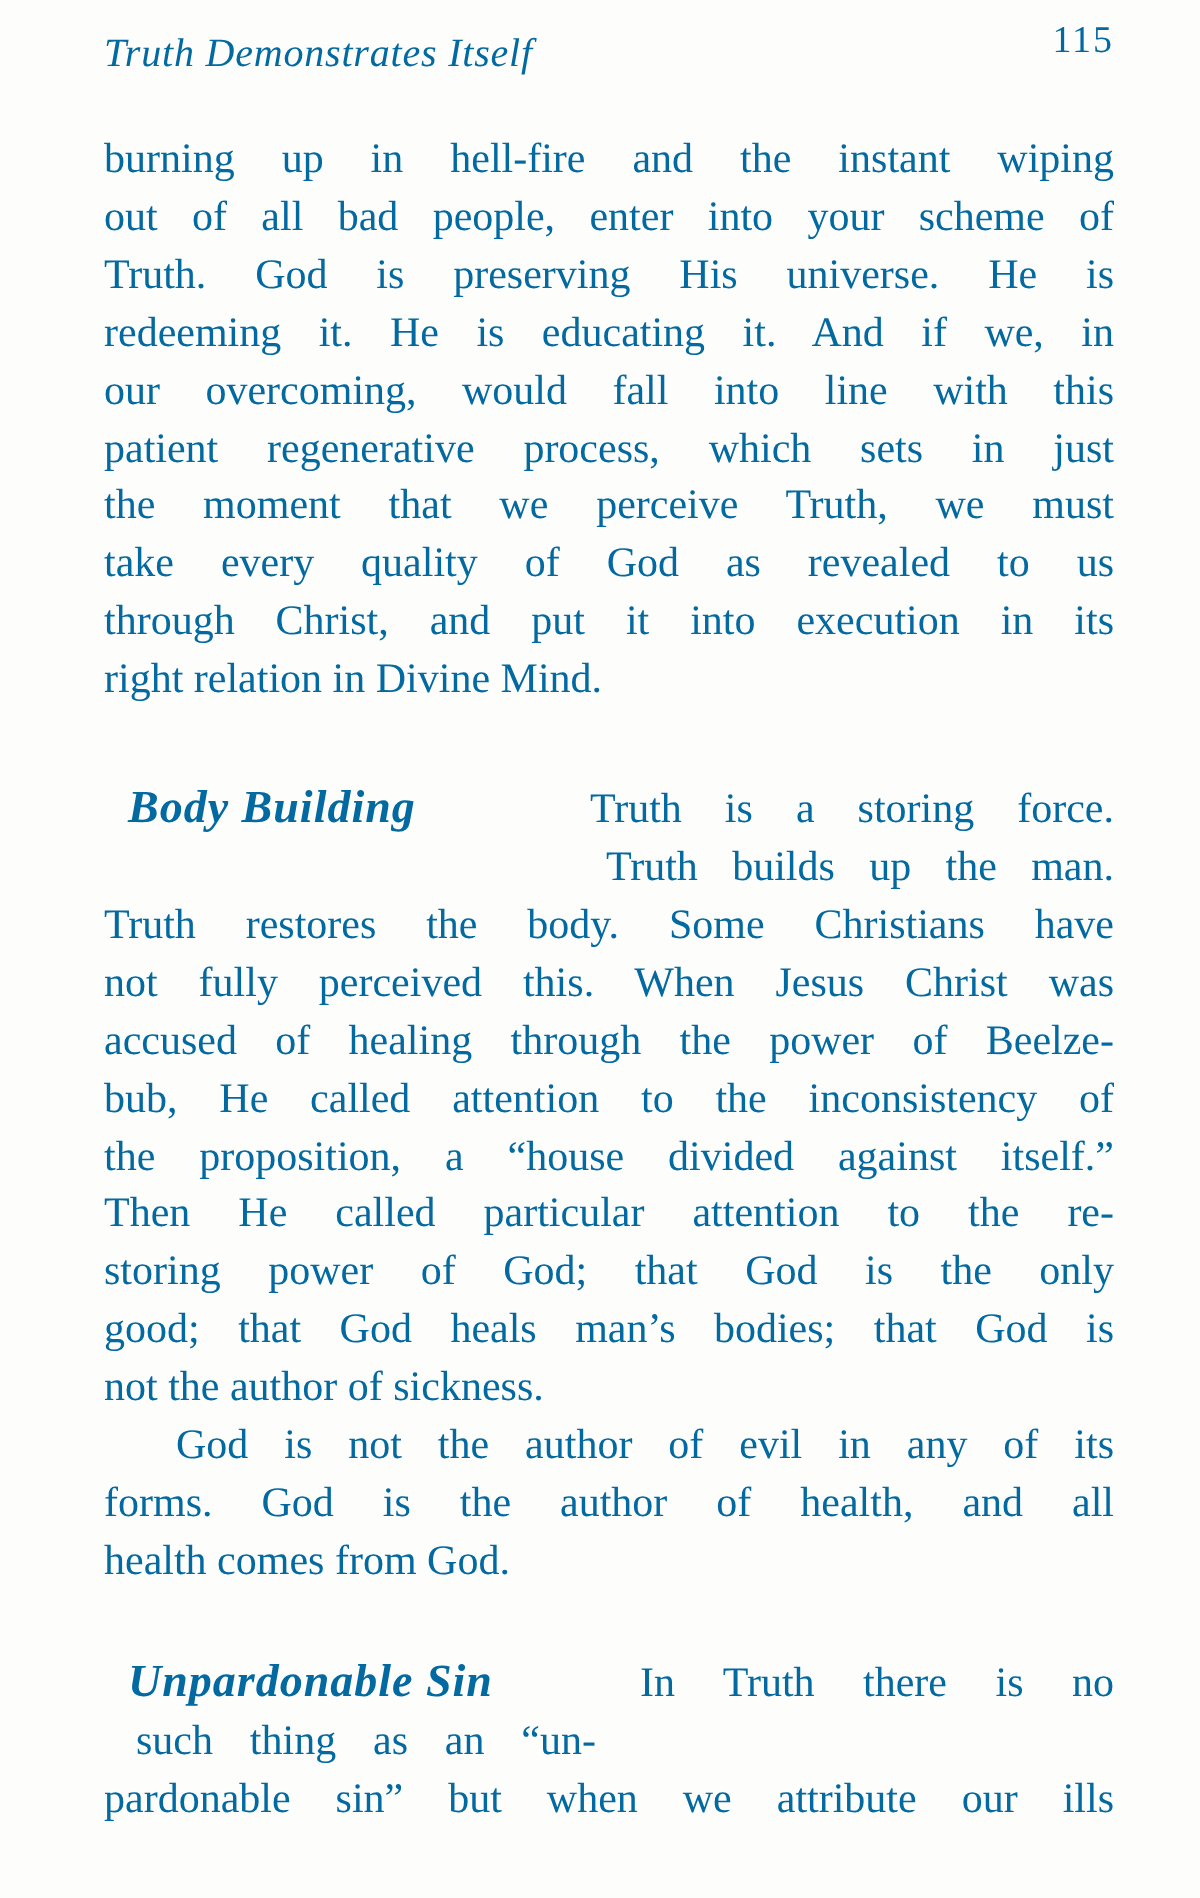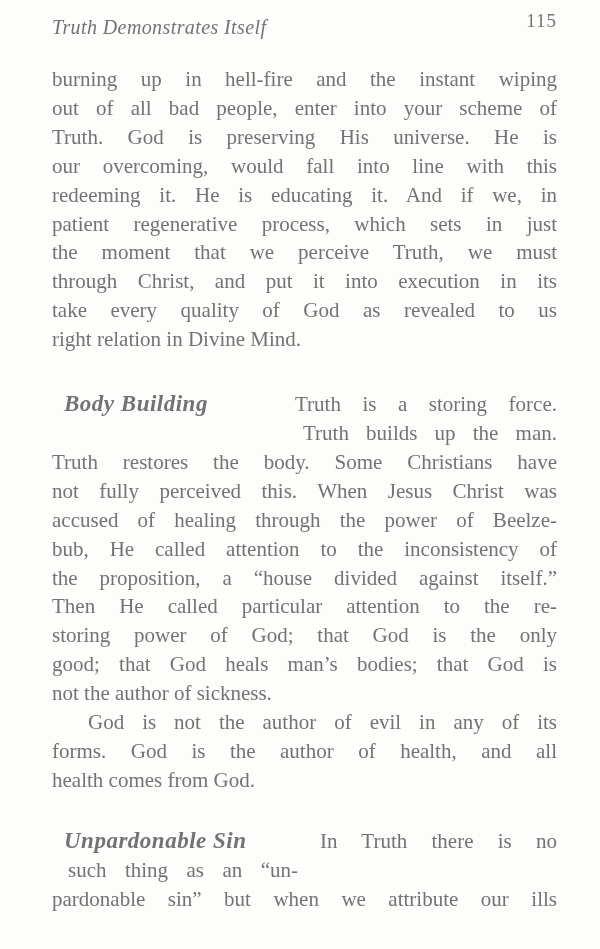--- a/index.html
+++ b/index.html
@@ -1,19 +1,19 @@
 <!DOCTYPE html>
 <html><head>
 <meta charset="utf-8">
 <style>
   html,body{margin:0;padding:0;}
   body{width:600px;height:949px;background:#ffffff;}
   .page{
     position:relative;width:600px;height:949px;overflow:hidden;
-    background:#fdfdfb;color:#737373;
+    background:#fdfdfb;color:#0369a1;
     font-family:"Liberation Serif", serif;
   }
   .content{position:absolute;left:52px;top:0;width:505px;}
   .header{display:flex;justify-content:space-between;align-items:baseline;margin-top:15px;line-height:24px;}
   .running-title{font-style:italic;font-size:20px;letter-spacing:0.4px;}
   .page-number{font-size:19px;position:relative;top:-7px;letter-spacing:1px;}
   .bodytext{font-size:21px;line-height:28.9px;}
   .jline{text-align:justify;text-align-last:justify;}
   .lline{text-align:left;}
   .para1{margin-top:25px;}
@@ -41,26 +41,26 @@
 
     <div class="header">
       <span class="running-title">Truth Demonstrates Itself</span>
       <span class="page-number">115</span>
     </div>
 
     <div class="bodytext para1">
       <div class="jline">burning up in hell-fire and the instant wiping</div>
       <div class="jline">out of all bad people, enter into your scheme of</div>
       <div class="jline">Truth. God is preserving His universe. He is</div>
+      <div class="jline">redeeming it. He is educating it. And if we, in</div>
       <div class="jline">our overcoming, would fall into line with this</div>
-      <div class="jline">redeeming it. He is educating it. And if we, in</div>
       <div class="jline">patient regenerative process, which sets in just</div>
       <div class="jline">the moment that we perceive Truth, we must</div>
+      <div class="jline">take every quality of God as revealed to us</div>
       <div class="jline">through Christ, and put it into execution in its</div>
-      <div class="jline">take every quality of God as revealed to us</div>
       <div class="lline">right relation in Divine Mind.</div>
     </div>
 
     <div class="bodytext sec1">
       <div class="secline">
         <span class="sec-heading">Body Building</span>
         <span class="hang w262">Truth is a storing force.</span>
       </div>
       <div class="hangline">
         <span class="hang w254">Truth builds up the man.</span>

